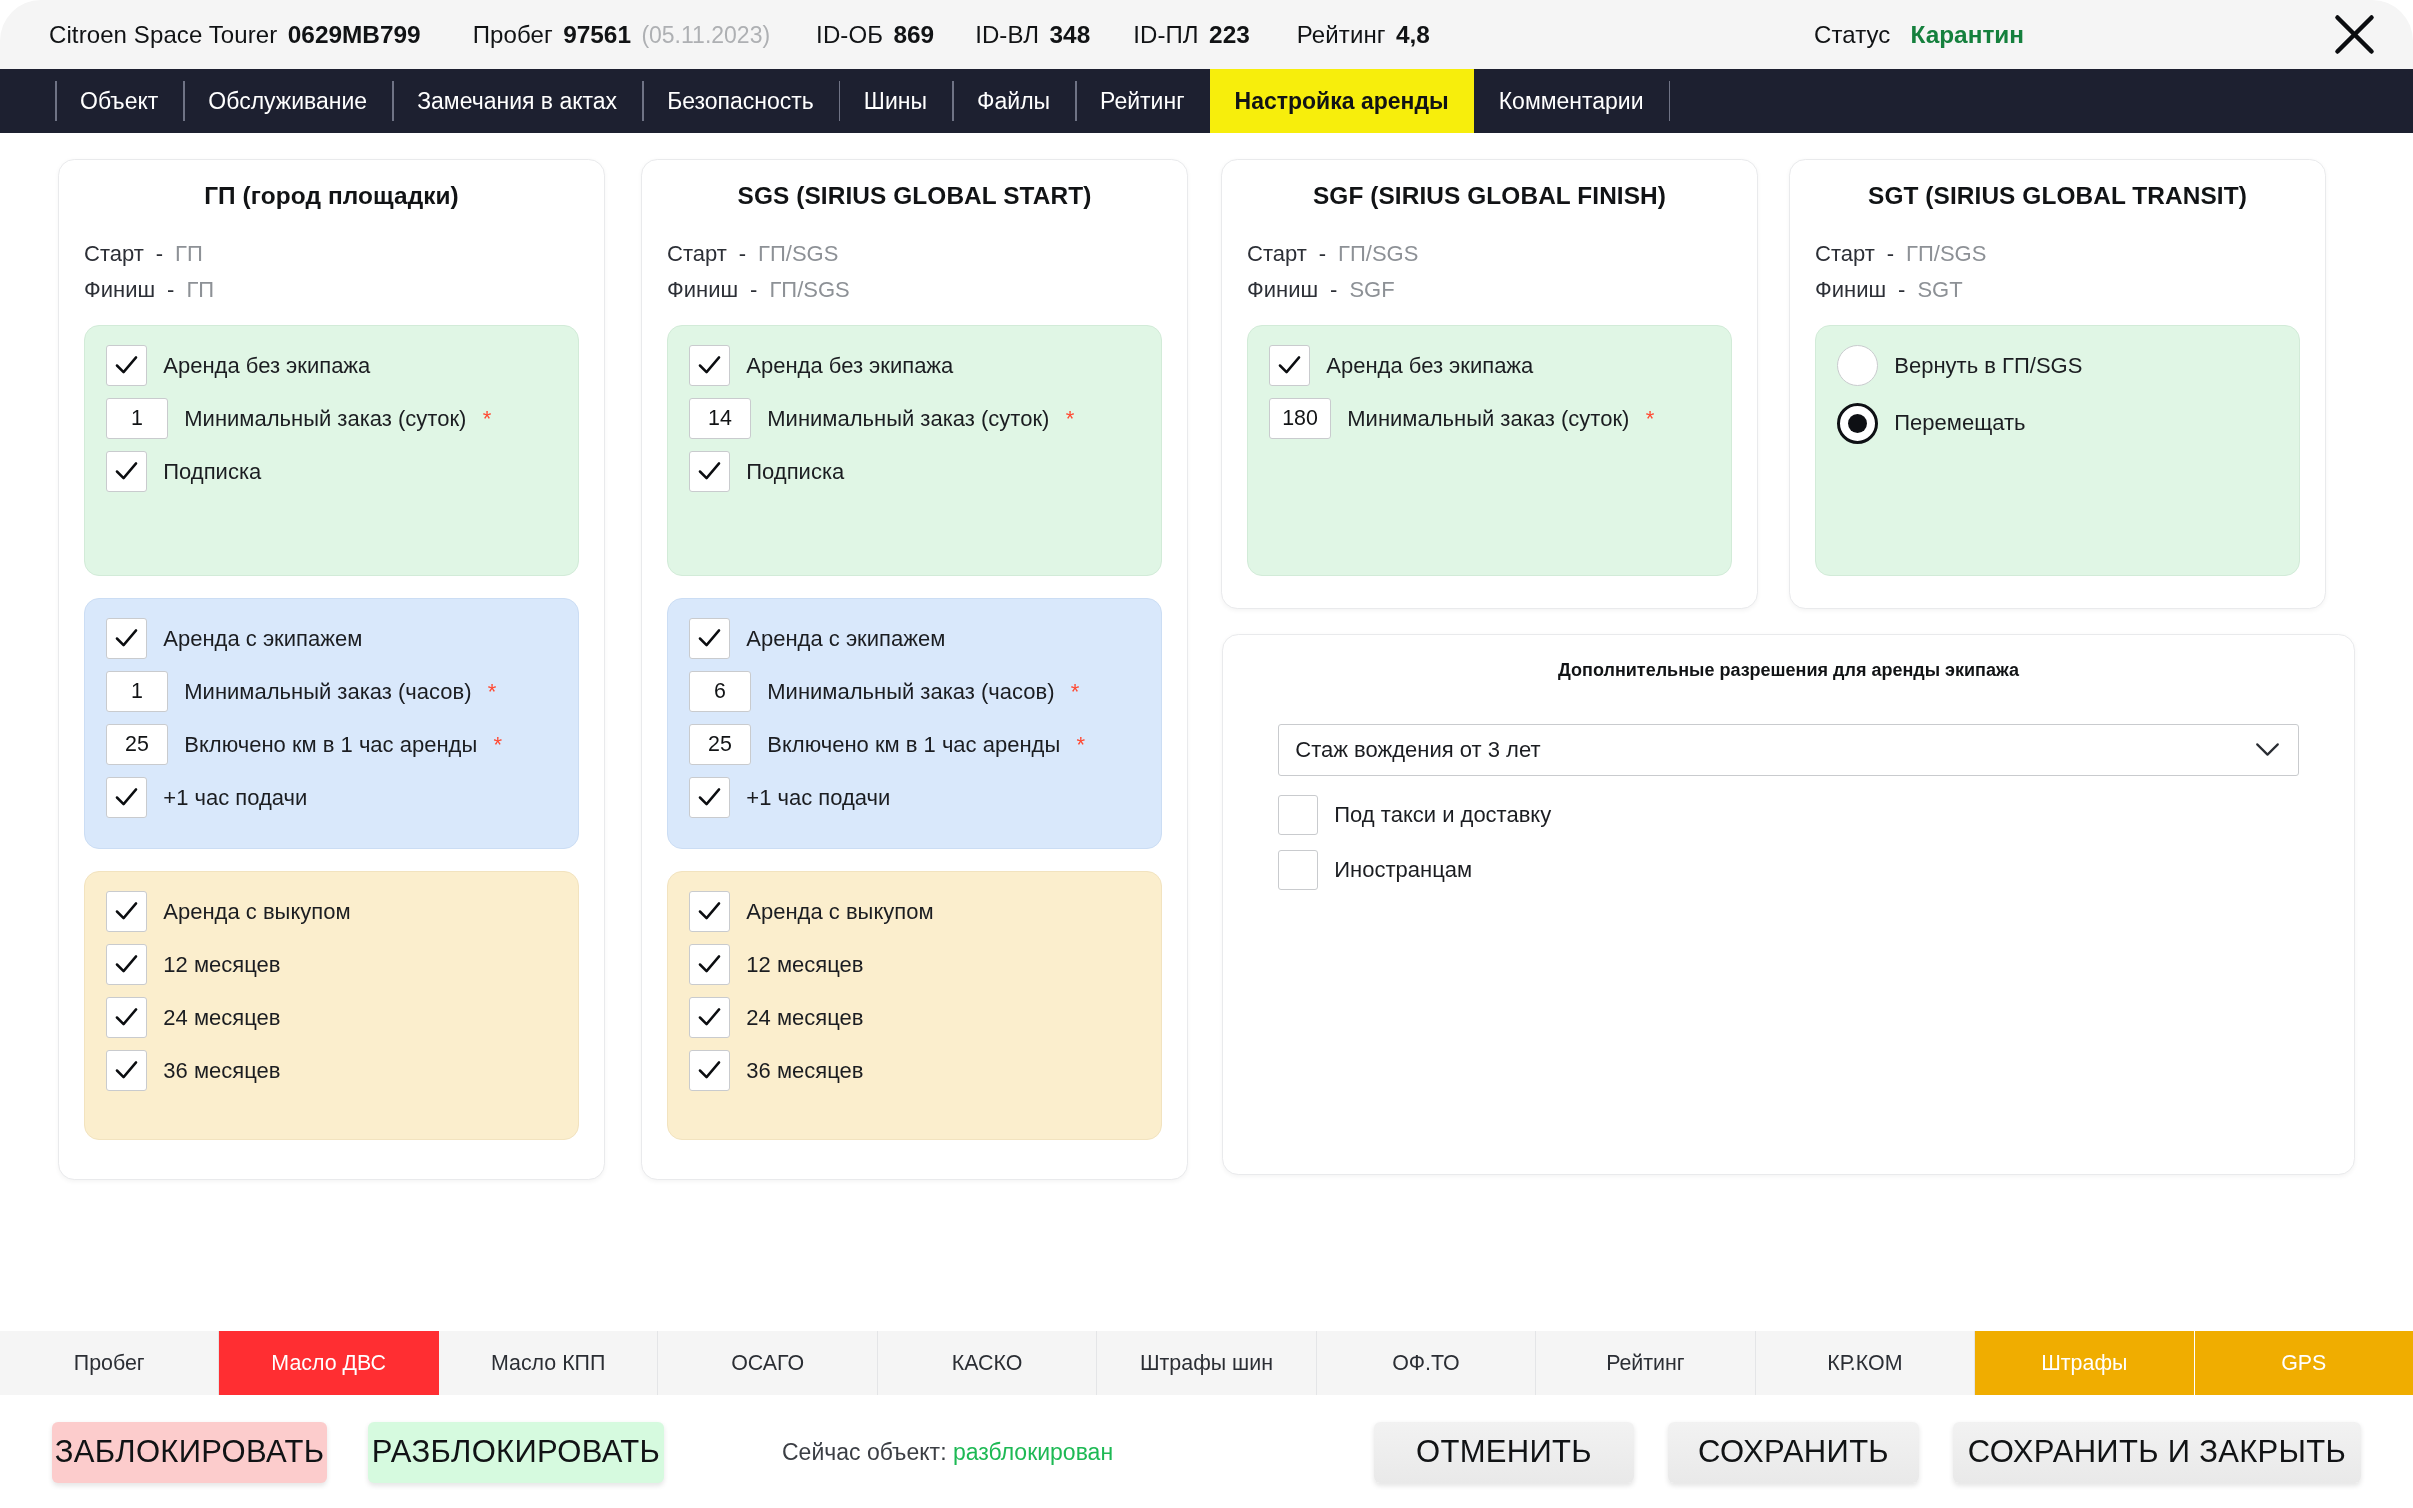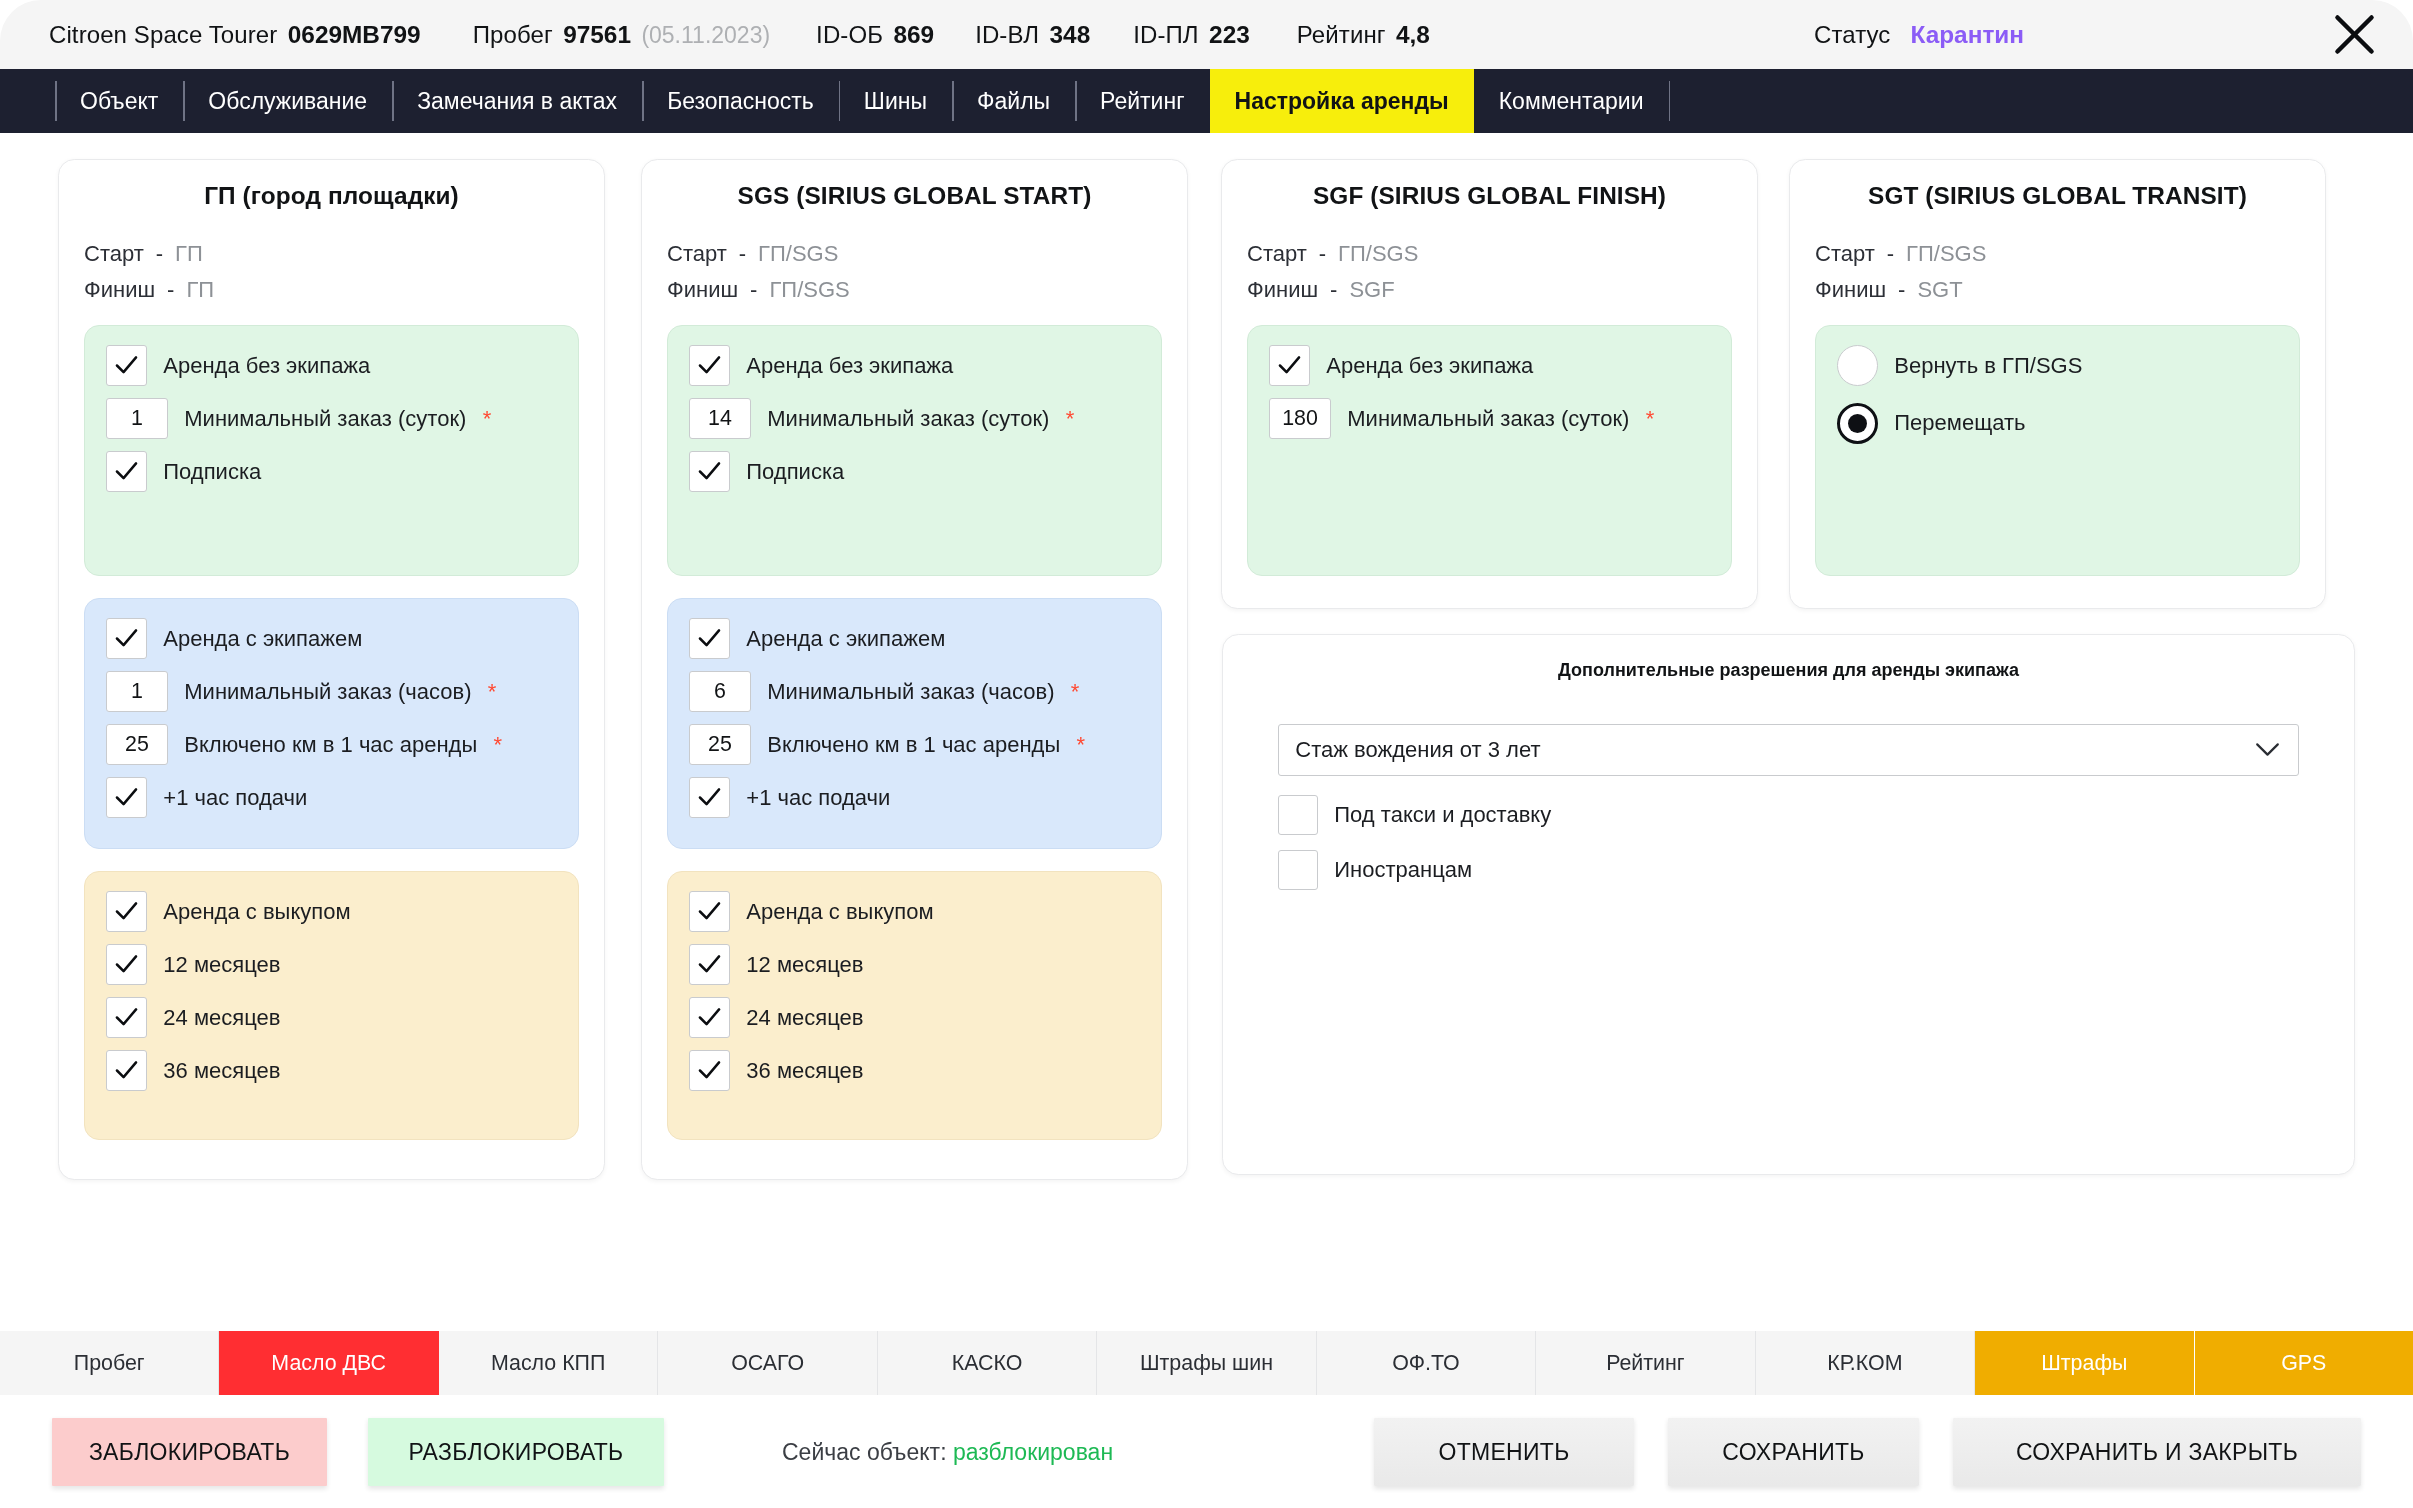--- a/index.html
+++ b/index.html
@@ -26,21 +26,21 @@
     padding: 0 0 0 49px;
     position: relative;
   }
   .hdr-group { display: flex; align-items: baseline; gap: 10.4px; }
   .hdr-label { font-size: 24px; color: #111315; font-weight: 400; letter-spacing: 0.1px; }
   .hdr-value { font-size: 24.4px; color: #111315; font-weight: 700; }
   .hdr-dim   { font-size: 23px; color: #aeb0b3; font-weight: 400; }
   .sp-1 { width: 52px; } .sp-2 { width: 46px; } .sp-3 { width: 41px; }
   .sp-4 { width: 43px; } .sp-5 { width: 47px; }
   .status-wrap { position: absolute; left: 1814px; display: flex; align-items: baseline; gap: 20px; }
-  .status-val { font-size: 24.4px; font-weight: 700; color: #8b5cf6; }
+  .status-val { font-size: 24.4px; font-weight: 700; color: #15803d; }
   .close-btn {
     position:absolute; right: 36px; top: 50%; transform: translateY(-50%);
     width: 46px; height: 46px; display:flex; align-items:center; justify-content:center;
     cursor: pointer;
   }
   .close-btn svg { display:block; }
 
   
   .tabnav {
     height: 64px;
@@ -193,24 +193,24 @@
   .btab.orange { background: #f0ad00; color: #ffffff; border-right-color: #ffffff; }
 
   
   .actionbar {
     position: absolute; left: 0; right: 0; top: 1395px; bottom: 0;
     background: #ffffff;
     display: flex; align-items: center;
     padding: 0 52px;
   }
   .btn {
-    height: 68px;
-    border-radius: 1px;
+    height: 61px;
+    border-radius: 6px;
     display: flex; align-items: center; justify-content: center;
-    font-size: 23px; font-weight: 400; letter-spacing: 0.3px;
+    font-size: 31px; font-weight: 400; letter-spacing: 0.3px;
     color: #111315;
     cursor: pointer;
     box-shadow: 0 2.2px 5.2px rgba(0,0,0,.10);
     white-space: nowrap;
   }
   .btn-block  { background: #fccccc; width: 275px; }
   .btn-unblock{ background: #d6fadf; width: 296px; margin-left: 41px; }
   .status-now { margin-left: 118px; font-size: 23px; color: #3b3e44; }
   .status-now b { color: #1db954; font-weight: 400; }
   .spacer { flex: 1 1 auto; }

